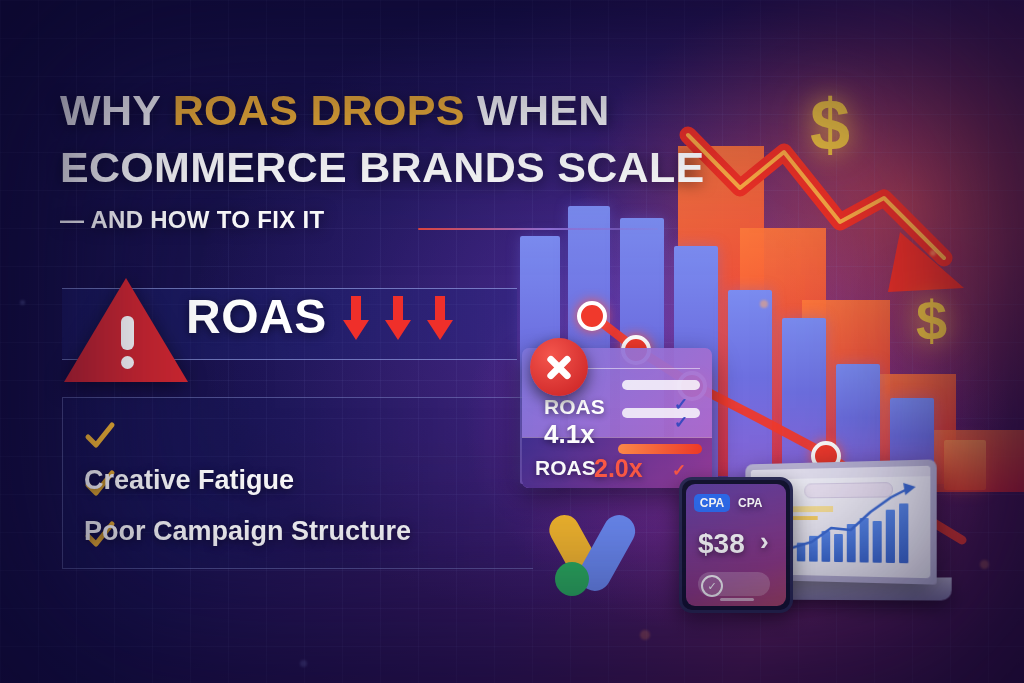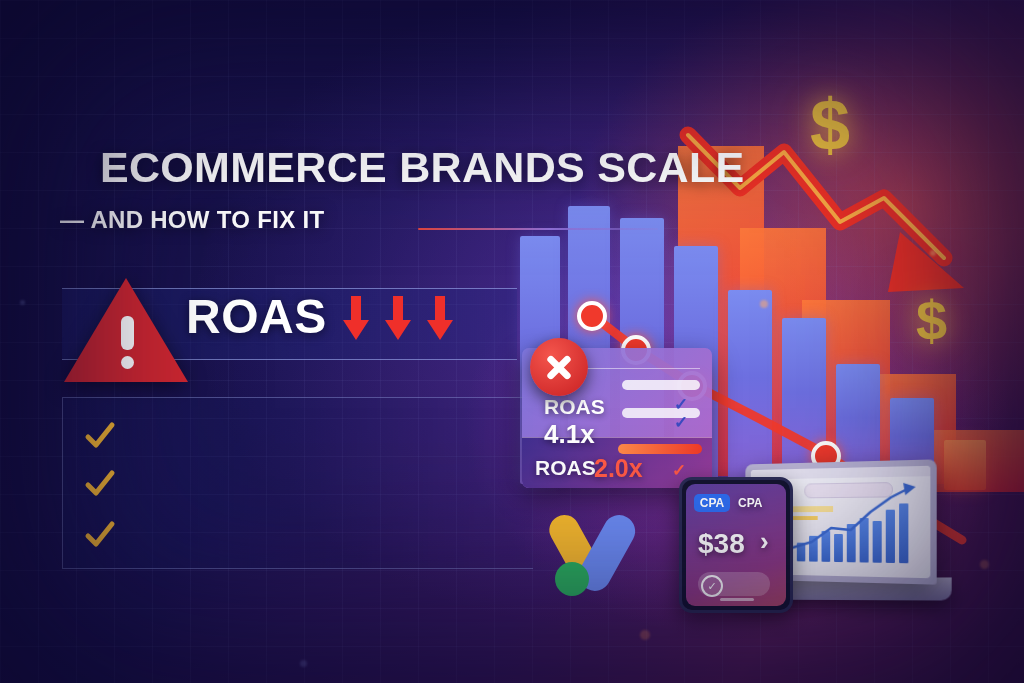--- a/index.html
+++ b/index.html
@@ -167,21 +167,24 @@
     <div class="dollar" style="left:424px;top:288px;font-size:56px;">$</div>
   </div>
 
   <div class="bok" style="left:760px;top:300px;width:8px;height:8px;background:rgba(255,170,110,.55);"></div>
   <div class="bok" style="left:930px;top:250px;width:6px;height:6px;background:rgba(255,190,120,.5);"></div>
   <div class="bok" style="left:640px;top:630px;width:10px;height:10px;background:rgba(255,140,90,.35);"></div>
   <div class="bok" style="left:300px;top:660px;width:7px;height:7px;background:rgba(150,160,240,.3);"></div>
   <div class="bok" style="left:20px;top:300px;width:5px;height:5px;background:rgba(150,160,240,.35);"></div>
   <div class="bok" style="left:980px;top:560px;width:9px;height:9px;background:rgba(255,150,100,.35);"></div>
 
-  <div class="h1" style="top:143px;font-size:43px;margin-left:40px;">ECOMMERCE BRANDS SCALE</div>
+  <div class="h1" style="top:86px;font-size:43px;">
+    <span>WHY </span><span class="gold">ROAS DROPS</span><span> WHEN</span>
+  </div>
+  <div class="h1" style="top:143px;font-size:43px;">ECOMMERCE BRANDS SCALE</div>
   <div class="h1" style="top:206px;font-size:24px;font-weight:700;">— AND HOW TO FIX IT</div>
   <div class="rule" style="left:418px;top:228px;width:240px;"></div>
 
   <div class="alert"></div>
   <div class="tri"></div>
   <div class="tri-b"></div>
   <div class="tri-d"></div>
   <div class="roasword">ROAS</div>
 
   <svg class="darr" style="left:342px;" viewBox="0 0 28 46">
@@ -196,24 +199,26 @@
 
   <div class="clist"></div>
 
   <svg class="ctick" style="top:420px;" viewBox="0 0 32 32">
     <polyline points="4,17 12,25 28,5" fill="none" stroke="#f5b731" stroke-width="5" stroke-linecap="round" stroke-linejoin="round"></polyline>
   </svg>
 
   <svg class="ctick" style="top:468px;" viewBox="0 0 32 32">
     <polyline points="4,17 12,25 28,5" fill="none" stroke="#f5b731" stroke-width="5" stroke-linecap="round" stroke-linejoin="round"></polyline>
   </svg>
+  <div class="citem" style="top:465px;">Creative Fatigue</div>
 
   <svg class="ctick" style="top:519px;" viewBox="0 0 32 32">
     <polyline points="4,17 12,25 28,5" fill="none" stroke="#f5b731" stroke-width="5" stroke-linecap="round" stroke-linejoin="round"></polyline>
   </svg>
+  <div class="citem" style="top:516px;">Poor Campaign Structure</div>
 
   <div class="card">
     <div style="position:absolute;left:12px;top:20px;right:12px;height:1px;background:rgba(255,255,255,.5);"></div>
     <div class="cbar" style="left:100px;top:32px;width:78px;"></div>
     <div class="cbar" style="left:100px;top:60px;width:78px;"></div>
     <div class="chk-b" style="left:152px;top:46px;">✓</div>
     <div class="chk-b" style="left:152px;top:64px;">✓</div>
     <div class="card-b">
       <div class="cbar-r" style="left:96px;top:6px;width:84px;"></div>
       <div class="chk-b" style="left:150px;top:22px;color:#ff5a46;">✓</div>

